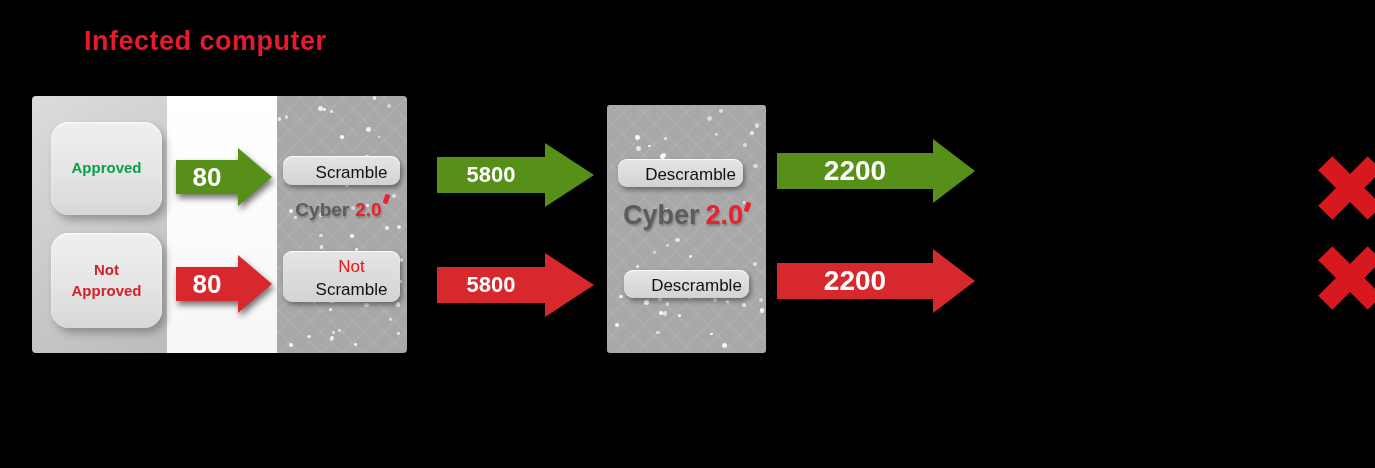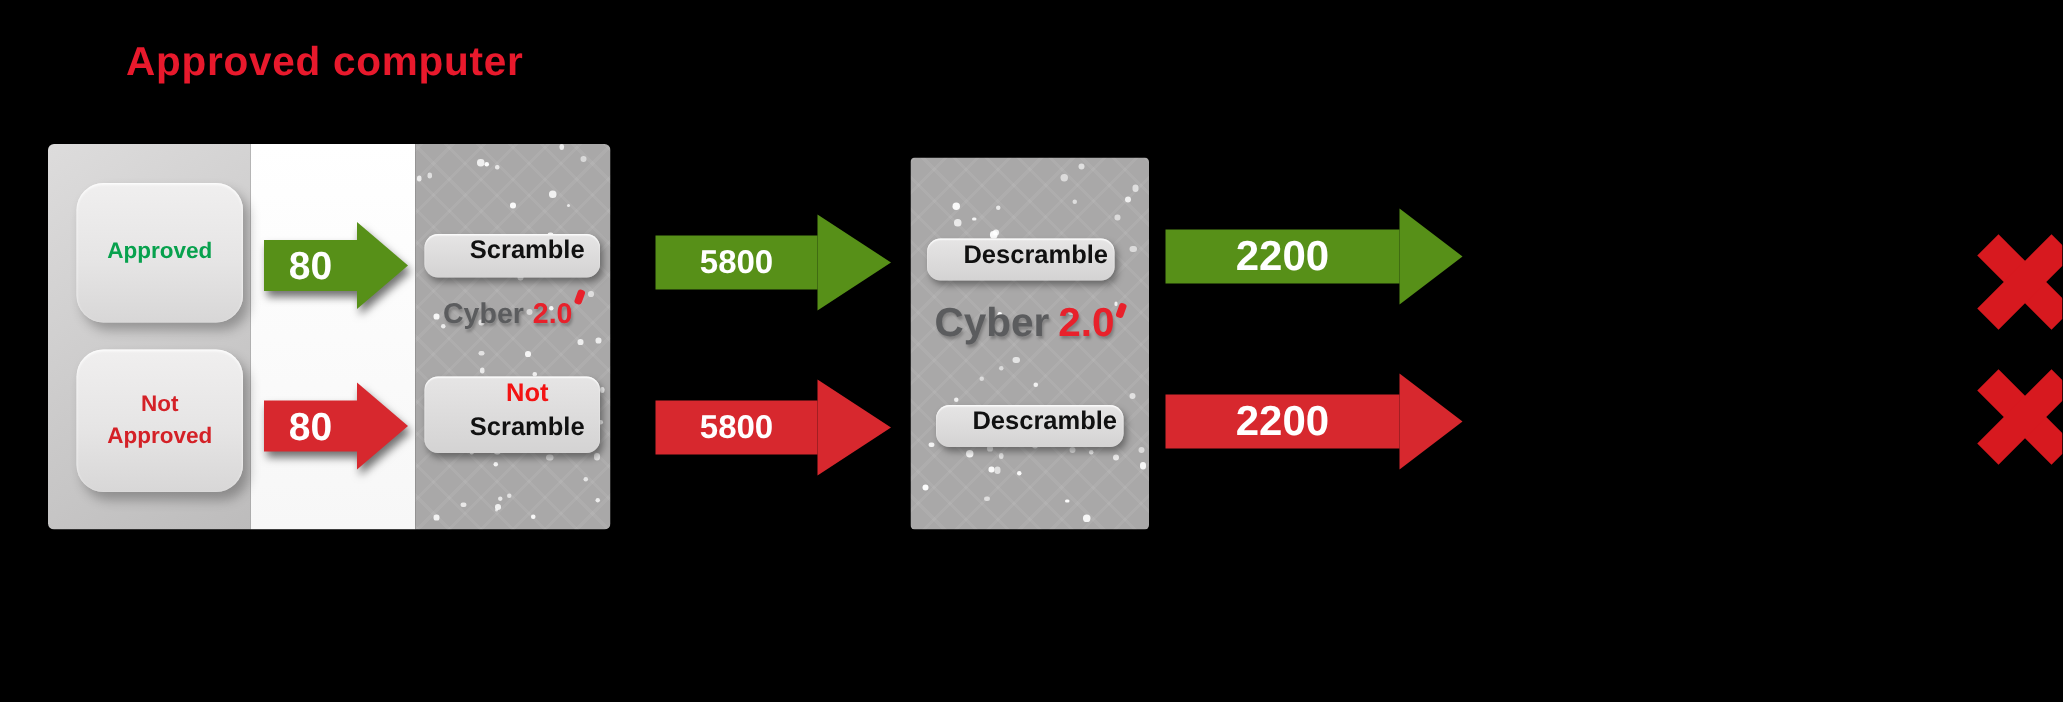--- a/index.html
+++ b/index.html
@@ -30,22 +30,22 @@
         box-shadow:4px 5px 8px rgba(0,0,0,.28), inset 0 1px 2px rgba(255,255,255,.95);
         display:flex;flex-direction:column;align-items:center;justify-content:center;
         font-weight:bold;font-size:15px;line-height:1.35;text-align:center;}
   #chip-approved{left:19px;top:26px;width:111px;height:93px;color:var(--approved-green,#07a14d);}
   #chip-not-approved{left:19px;top:137px;width:111px;height:95px;color:var(--not-approved-red,#d42127);}
 
   
   .pill{position:absolute;border-radius:9px;z-index:1;
         background:linear-gradient(180deg,#e6e5e5 0%,#d4d3d3 100%);
         box-shadow:2px 3px 5px rgba(0,0,0,.38), inset 0 1px 1px rgba(255,255,255,.9);
-        display:flex;flex-direction:column;align-items:center;justify-content:flex-start;
-        font-weight:bold;font-size:17px;color:#111;line-height:1.35;text-align:center;padding-left:20px;}
+        display:flex;flex-direction:column;align-items:center;justify-content:flex-end;
+        font-weight:normal;font-size:17px;color:#111;line-height:1.35;text-align:center;padding-left:20px;}
   #pill-scramble{left:6px;top:60px;width:117px;height:29px;}
   #pill-not-scramble{left:6px;top:155px;width:117px;height:51px;}
   #pill-descramble-top{left:11px;top:54px;width:125px;height:28px;}
   #pill-descramble-bottom{left:17px;top:165px;width:125px;height:28px;}
   .red-line{color:var(--not-label-red,#f31313);}
 
   
   .logo{position:absolute;left:0;width:100%;text-align:center;z-index:1;
         font-weight:bold;white-space:nowrap;text-shadow:1px 2px 2px rgba(0,0,0,.25);}
   .logo .brand{color:var(--logo-gray,#5b5c5e);}
@@ -91,21 +91,21 @@
   .xmark span{position:absolute;left:50%;top:50%;width:70px;height:20px;
               background:var(--x-red,#d7191f);}
   .xmark span:first-child{transform:translate(-50%,-50%) rotate(45deg);}
   .xmark span:last-child{transform:translate(-50%,-50%) rotate(-45deg);}
 </style>
 </head>
 <body>
 
 <div id="stage">
 
-  <div class="title">Approved computer</div>
+  <div class="title">Infected computer</div>
 
   <div class="machine" id="infected-box">
     <div class="sec sec-gray">
       <div class="chip" id="chip-approved">
         <span>Approved</span>
       </div>
       <div class="chip" id="chip-not-approved">
         <span>Not</span>
         <span>Approved</span>
       </div>

